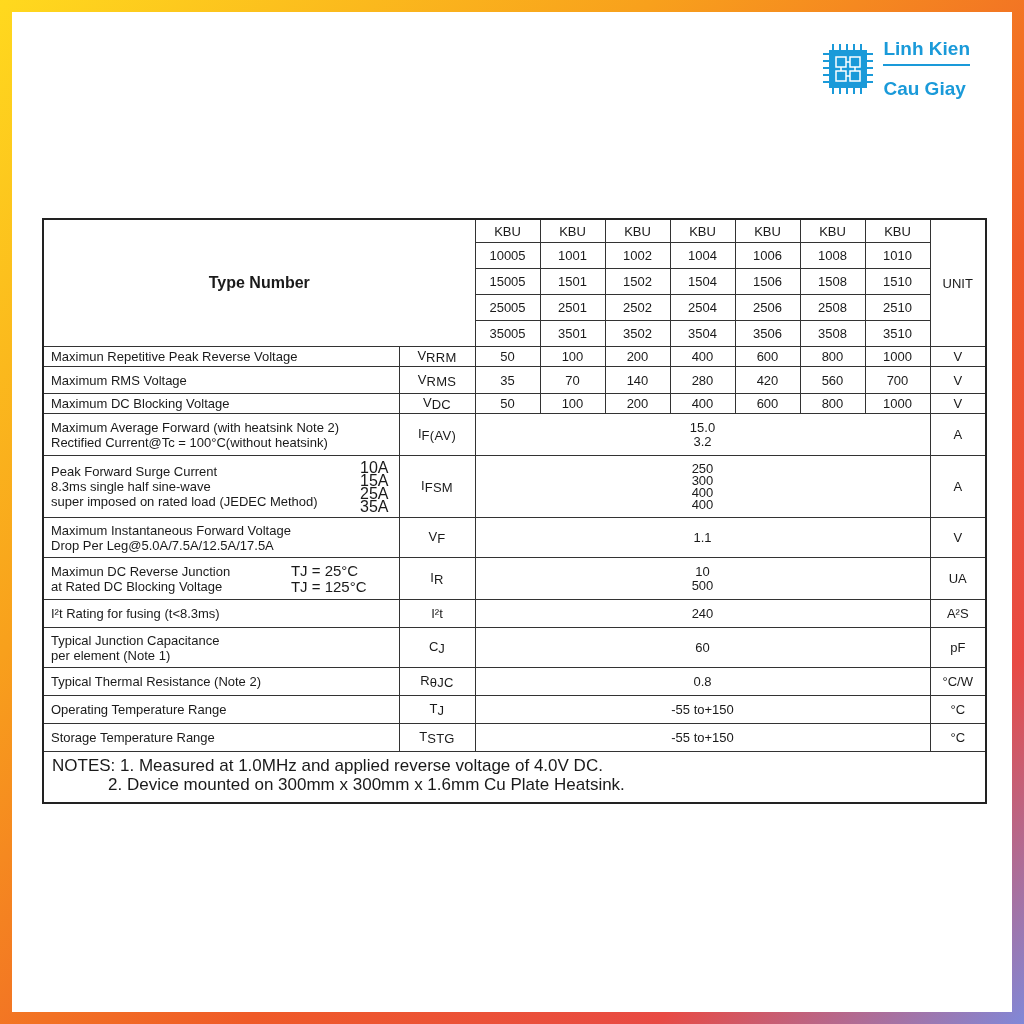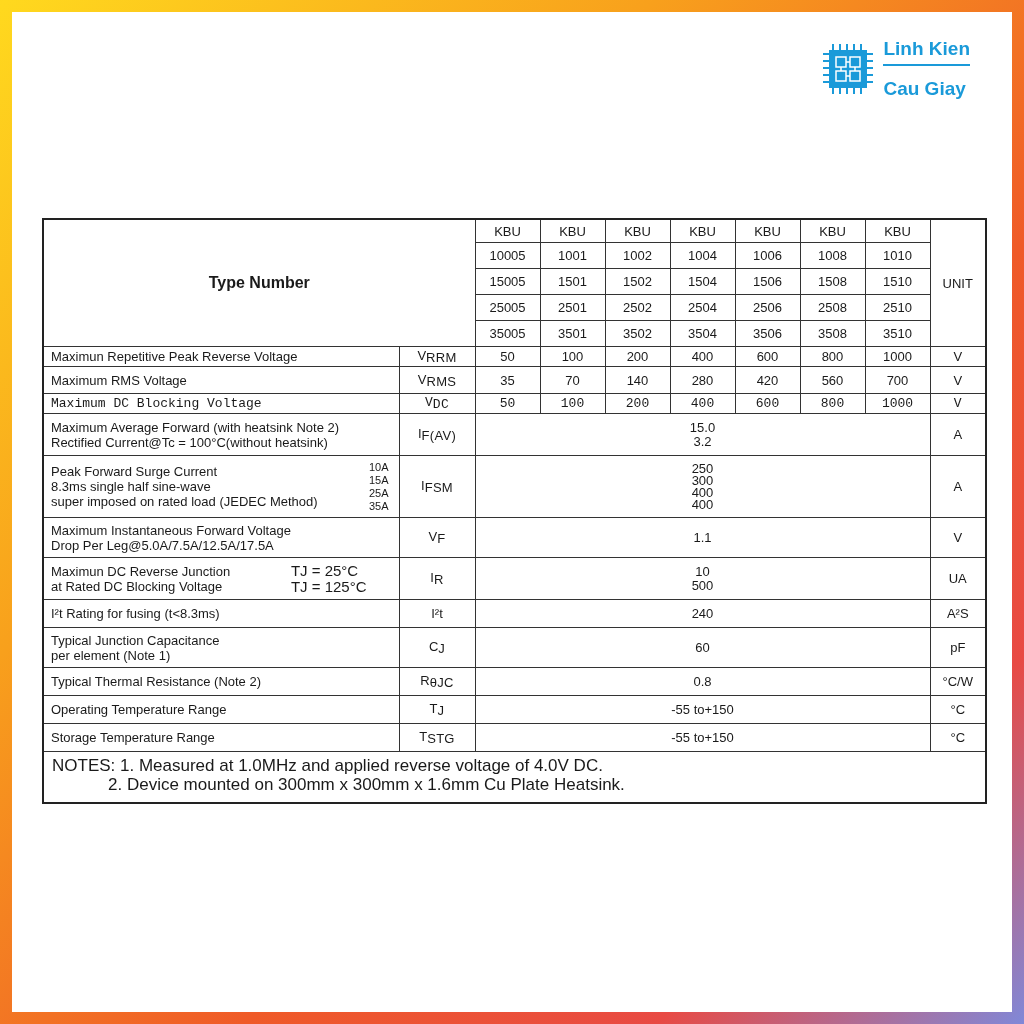--- a/index.html
+++ b/index.html
@@ -43,21 +43,21 @@
   td.type-number{font-weight:bold;font-size:16px;text-align:center;}
   td.unit-head{text-align:center;font-size:13px;}
   .hdr-brand{height:20px;}
   .hdr-num{height:23px;}
   .param{padding-left:7px !important;line-height:15px;}
   .sym{text-align:center;}
   .sub{font-size:13px;vertical-align:-2px;letter-spacing:0.3px;}
   .stacked div{line-height:14px;text-align:center;}
   .tight div{line-height:12px;}
   .param-flex{display:flex;justify-content:space-between;align-items:center;}
-  .amps{text-align:left;padding-right:6px;line-height:13px;font-size:11px;margin-left:32px;}
+  .amps{text-align:left;padding-right:6px;line-height:13px;font-size:16px;margin-left:32px;}
   .side{text-align:left;padding-right:28px;line-height:16px;font-size:15px;}
   .notes-cell{padding:4px 8px 8px 8px !important;line-height:19px;font-size:17px;margin-left:24px;}
   .note2{padding-left:56px;}
 </style>
 </head>
 <body>
 
 <div class="frame">
   <div class="inner">
 
@@ -188,21 +188,21 @@
             <td class="sym"><span>V</span><span class="sub">RMS</span></td>
             <td class="c">35</td>
             <td class="c">70</td>
             <td class="c">140</td>
             <td class="c">280</td>
             <td class="c">420</td>
             <td class="c">560</td>
             <td class="c">700</td>
             <td class="c">V</td>
           </tr>
-          <tr style="height: 17px; font-family: Liberation Mono, monospace;">
+          <tr style="height: 17px;">
             <td class="param">
               <div>Maximum DC Blocking Voltage</div>
             </td>
             <td class="sym"><span>V</span><span class="sub">DC</span></td>
             <td class="c">50</td>
             <td class="c">100</td>
             <td class="c">200</td>
             <td class="c">400</td>
             <td class="c">600</td>
             <td class="c">800</td>

